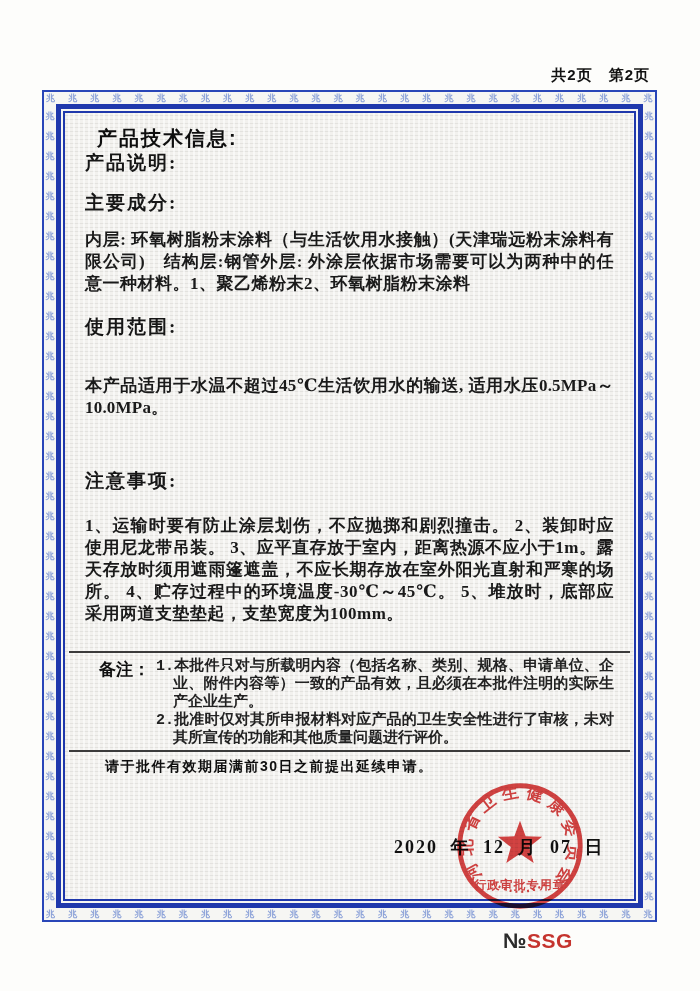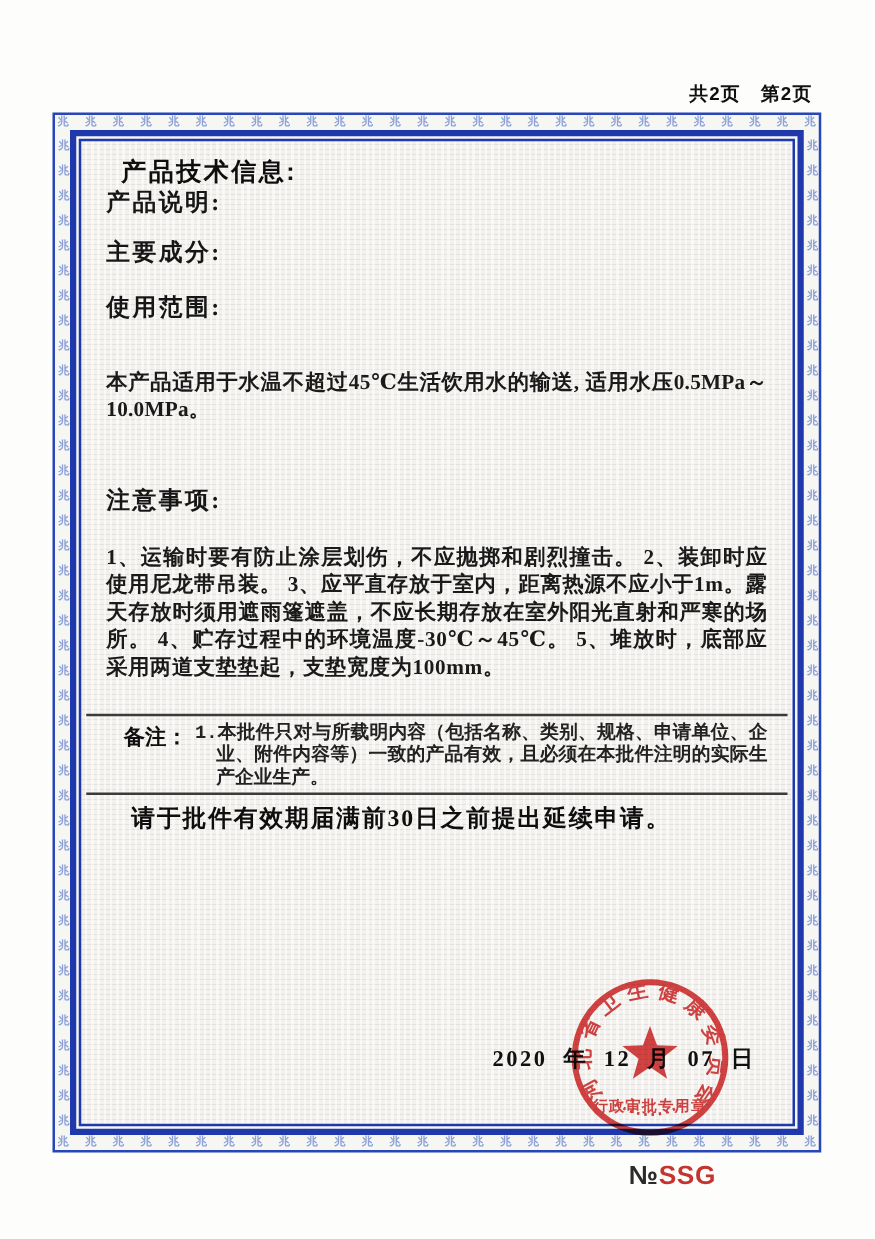--- a/index.html
+++ b/index.html
@@ -82,22 +82,22 @@
     font-family:"Liberation Sans","DejaVu Sans",sans-serif;
     font-size:17px;font-weight:bold;white-space:nowrap;color:#0f0f0f;
   }
   .remark-items{flex:1;}
   .remark-items p{
     margin:0;font-size:15px;font-weight:600;line-height:18px;
     padding-left:17px;text-indent:-17px;text-align:justify;color:#222;font-family:Liberation Mono, monospace;
   }
   .renewal{
     margin:6px 0 0 20px;
-    font-family:Liberation Serif, serif;
-    font-size:19px;font-weight:bold;letter-spacing:1.5px;color:#0e0e0e;
+    font-family:Liberation Sans, sans-serif;
+    font-size:14px;font-weight:bold;letter-spacing:1.5px;color:#0e0e0e;
   }
   .issue-date{
     position:absolute;left:329px;top:722px;
     font-size:18px;font-weight:bold;letter-spacing:2px;word-spacing:6px;
     color:#101010;white-space:nowrap;z-index:1;
   }
   .stamp{
     position:absolute;left:387px;top:665px;width:136px;height:136px;
     z-index:2;opacity:.88;mix-blend-mode:multiply;
   }
@@ -122,33 +122,35 @@
   <div class="pattern pattern-right">兆 兆 兆 兆 兆 兆 兆 兆 兆 兆 兆 兆 兆 兆 兆 兆 兆 兆 兆 兆 兆 兆 兆 兆 兆 兆 兆 兆 兆 兆 兆 兆 兆 兆 兆 兆 兆 兆 兆 兆 兆 兆 兆 兆 兆 兆 兆 兆 兆 兆 兆 兆 兆 兆 兆 兆 兆 兆 兆 兆 兆 兆 兆 兆 兆 兆 兆 兆 兆 兆 兆 兆 兆 兆 兆 兆 兆 兆 兆 兆 兆 兆 兆 兆 兆 兆 兆 兆 兆 兆 兆 兆 兆 兆 兆 兆 兆 兆 兆 兆 兆 兆 兆 兆 兆 兆 兆 兆 兆 兆 兆 兆 兆 兆 兆 兆 兆 兆 兆 兆 </div>
 
   <div class="inner">
     <div class="inner2">
 
       <h1 class="doc-title">产品技术信息:</h1>
 
       <h2 class="sec-heading mt-h2a">产品说明:</h2>
 
       <h2 class="sec-heading mt-h2b">主要成分:</h2>
+      <p class="sec-body mt-p2">内层: 环氧树脂粉末涂料（与生活饮用水接触）(天津瑞远粉末涂料有限公司)　结构层:钢管外层: 外涂层依据市场需要可以为两种中的任意一种材料。1、聚乙烯粉末2、环氧树脂粉末涂料</p>
 
       <h2 class="sec-heading mt-h2c">使用范围:</h2>
       <p class="sec-body mt-p3">本产品适用于水温不超过45℃生活饮用水的输送, 适用水压0.5MPa～10.0MPa。</p>
 
       <h2 class="sec-heading mt-h2d">注意事项:</h2>
       <p class="sec-body mt-p4">1、运输时要有防止涂层划伤，不应抛掷和剧烈撞击。 2、装卸时应使用尼龙带吊装。 3、应平直存放于室内，距离热源不应小于1m。露天存放时须用遮雨篷遮盖，不应长期存放在室外阳光直射和严寒的场所。 4、贮存过程中的环境温度-30℃～45℃。 5、堆放时，底部应采用两道支垫垫起，支垫宽度为100mm。</p>
 
       <hr class="rule">
 
       <div class="remark">
         <span class="remark-label">备注：</span>
         <div class="remark-items">
           <p>1.本批件只对与所载明内容（包括名称、类别、规格、申请单位、企业、附件内容等）一致的产品有效，且必须在本批件注明的实际生产企业生产。</p>
+          <p>2.批准时仅对其所申报材料对应产品的卫生安全性进行了审核，未对其所宣传的功能和其他质量问题进行评价。</p>
         </div>
       </div>
 
       <hr class="rule rule2">
 
       <p class="renewal">请于批件有效期届满前30日之前提出延续申请。</p>
 
       <div class="issue-date">2020 年 12 月 07 日</div>
 
       <svg class="stamp" viewBox="0 0 140 140">

